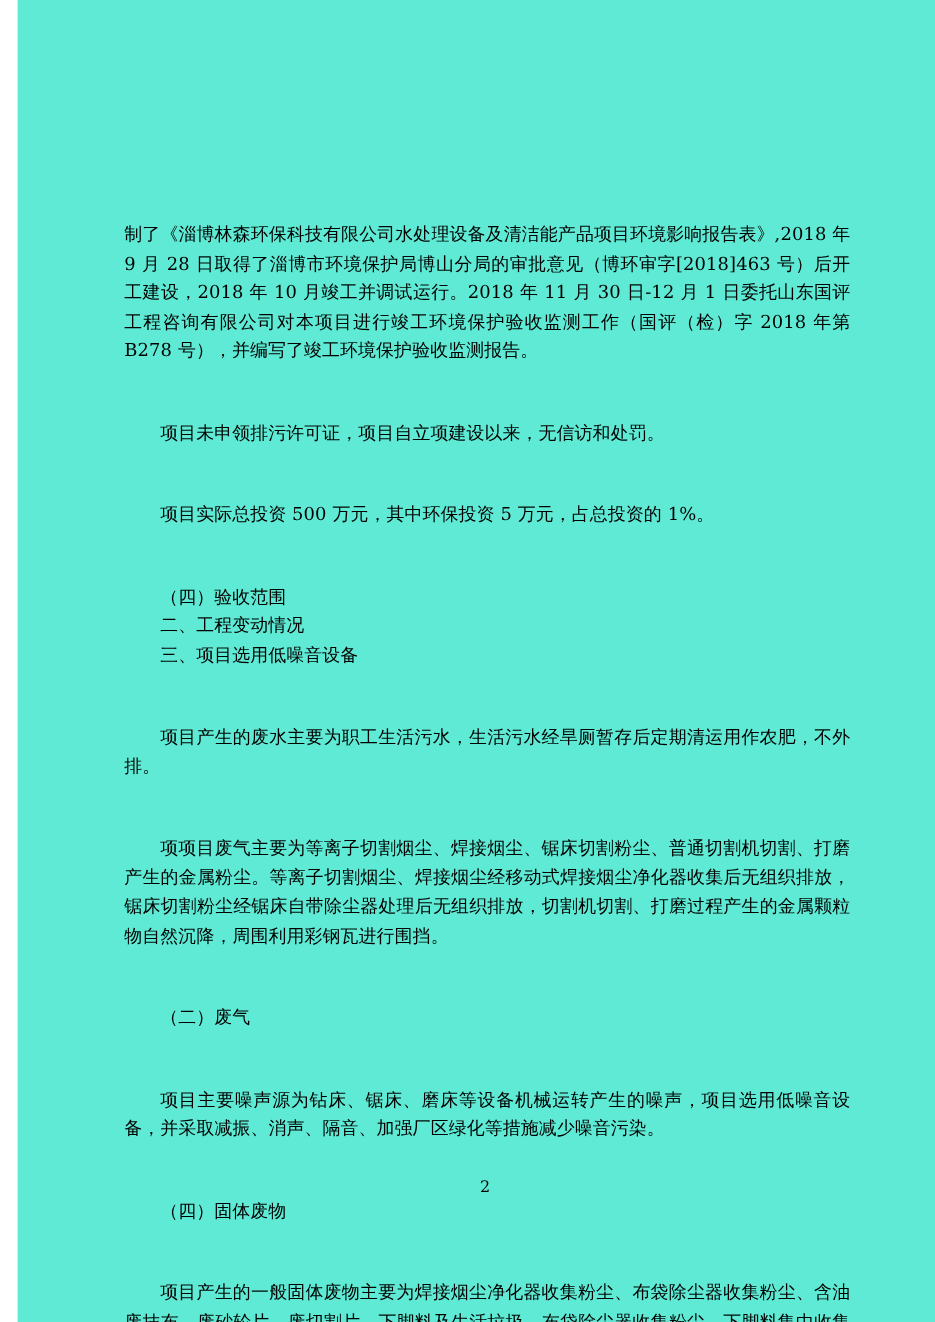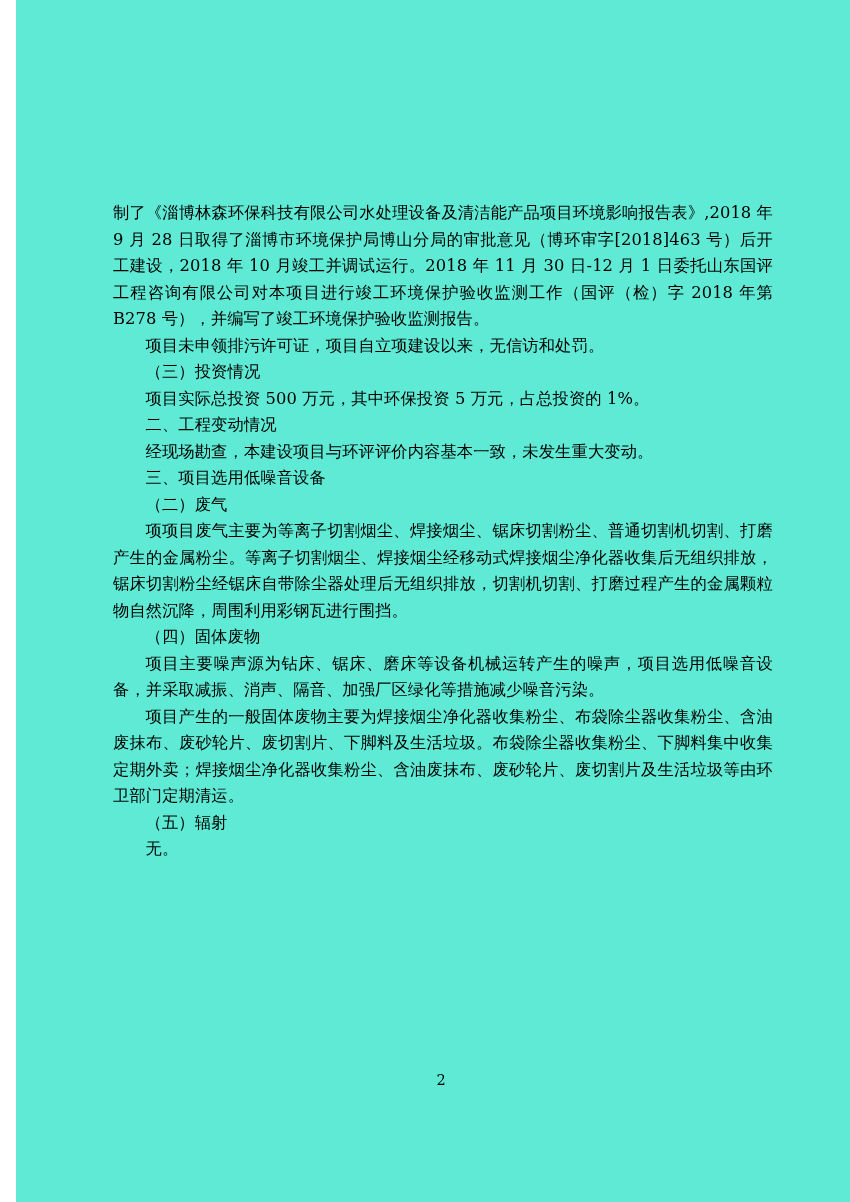--- a/index.html
+++ b/index.html
@@ -32,20 +32,21 @@
   p {
     margin: 0;
     font-size: 16.3px;
     line-height: 26.5px;
     text-align: justify;
     text-justify: inter-ideograph;
     letter-spacing: 0.1px;
   }
   p.indent {
     text-indent: 2em;
+    margin-top: 48px;
   }
   p.heading {
     font-weight: normal;
     text-indent: 2em;
   }
   .footer {
     position: absolute;
     left: 0;
     top: 1072px;
     width: 850px;
@@ -54,27 +55,27 @@
     font-family: "DejaVu Serif", "Liberation Serif", serif;
   }
 </style>
 </head>
 <body>
 
 <div class="page">
   <div class="content">
     <p class="">制了《淄博林森环保科技有限公司水处理设备及清洁能产品项目环境影响报告表》,2018 年 9 月 28 日取得了淄博市环境保护局博山分局的审批意见（博环审字[2018]463 号）后开工建设，2018 年 10 月竣工并调试运行。2018 年 11 月 30 日-12 月 1 日委托山东国评工程咨询有限公司对本项目进行竣工环境保护验收监测工作（国评（检）字 2018 年第 B278 号），并编写了竣工环境保护验收监测报告。</p>
     <p class="indent">项目未申领排污许可证，项目自立项建设以来，无信访和处罚。</p>
-    <p class="indent">（三）投资情况</p>
     <p class="indent">项目实际总投资 500 万元，其中环保投资 5 万元，占总投资的 1%。</p>
+    <p class="indent">（四）验收范围</p>
     <p class="heading">二、工程变动情况</p>
-    <p class="indent">经现场勘查，本建设项目与环评评价内容基本一致，未发生重大变动。</p>
     <p class="heading">三、项目选用低噪音设备</p>
+    <p class="indent">项目产生的废水主要为职工生活污水，生活污水经旱厕暂存后定期清运用作农肥，不外排。</p>
+    <p class="indent">项项目废气主要为等离子切割烟尘、焊接烟尘、锯床切割粉尘、普通切割机切割、打磨产生的金属粉尘。等离子切割烟尘、焊接烟尘经移动式焊接烟尘净化器收集后无组织排放，锯床切割粉尘经锯床自带除尘器处理后无组织排放，切割机切割、打磨过程产生的金属颗粒物自然沉降，周围利用彩钢瓦进行围挡。</p>
     <p class="indent">（二）废气</p>
-    <p class="indent">项项目废气主要为等离子切割烟尘、焊接烟尘、锯床切割粉尘、普通切割机切割、打磨产生的金属粉尘。等离子切割烟尘、焊接烟尘经移动式焊接烟尘净化器收集后无组织排放，锯床切割粉尘经锯床自带除尘器处理后无组织排放，切割机切割、打磨过程产生的金属颗粒物自然沉降，周围利用彩钢瓦进行围挡。</p>
+    <p class="indent">项目主要噪声源为钻床、锯床、磨床等设备机械运转产生的噪声，项目选用低噪音设备，并采取减振、消声、隔音、加强厂区绿化等措施减少噪音污染。</p>
     <p class="indent">（四）固体废物</p>
-    <p class="indent">项目主要噪声源为钻床、锯床、磨床等设备机械运转产生的噪声，项目选用低噪音设备，并采取减振、消声、隔音、加强厂区绿化等措施减少噪音污染。</p>
     <p class="indent">项目产生的一般固体废物主要为焊接烟尘净化器收集粉尘、布袋除尘器收集粉尘、含油废抹布、废砂轮片、废切割片、下脚料及生活垃圾。布袋除尘器收集粉尘、下脚料集中收集定期外卖；焊接烟尘净化器收集粉尘、含油废抹布、废砂轮片、废切割片及生活垃圾等由环卫部门定期清运。</p>
     <p class="indent">（五）辐射</p>
     <p class="indent">无。</p>
   </div>
   <div class="footer">2</div>
 </div>
 
 </body></html>

